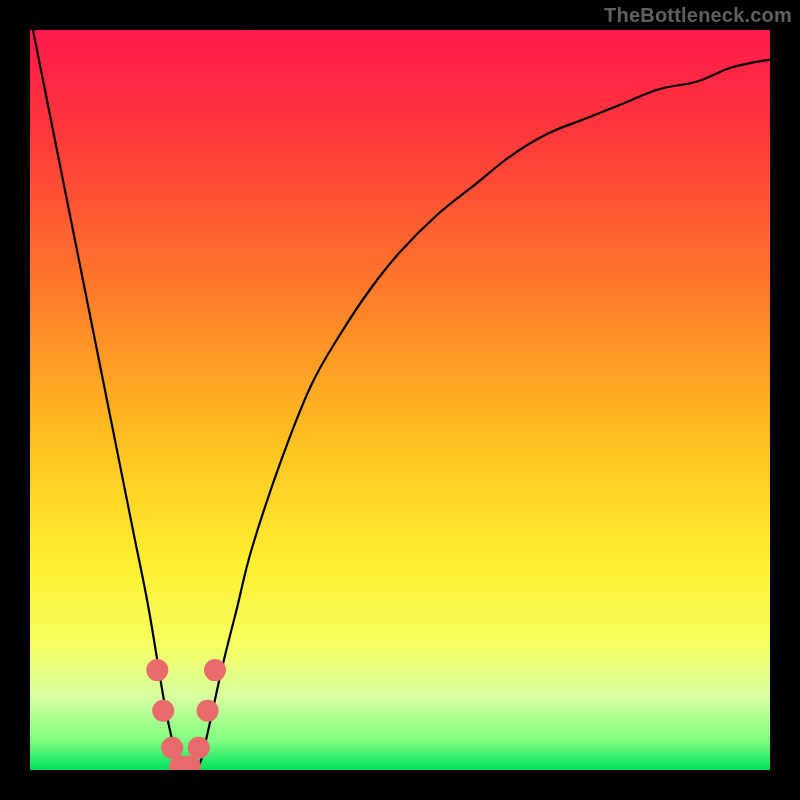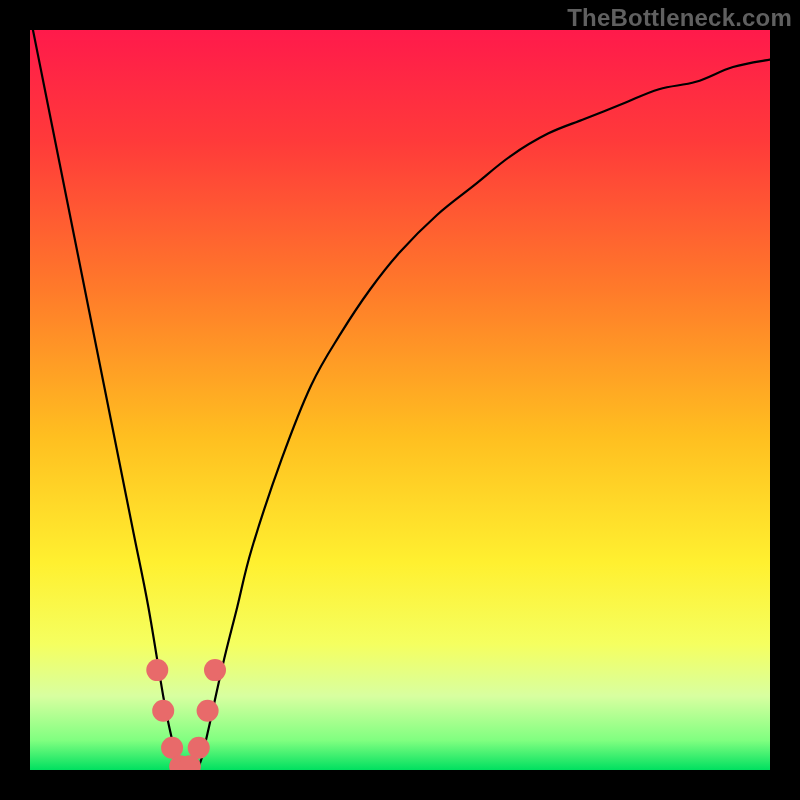--- a/index.html
+++ b/index.html
@@ -22,21 +22,21 @@
     left: 30px;
     top: 30px;
     width: 740px;
     height: 740px;
   }
   .watermark {
     position: absolute;
     top: 4px;
     right: 8px;
     color: #606060;
-    font-size: 24px;
+    font-size: 20px;
     font-weight: 600;
     letter-spacing: 0.2px;
     user-select: none;
   }
   svg { display: block; }
 </style>
 </head>
 <body>
 
 <div class="frame">

